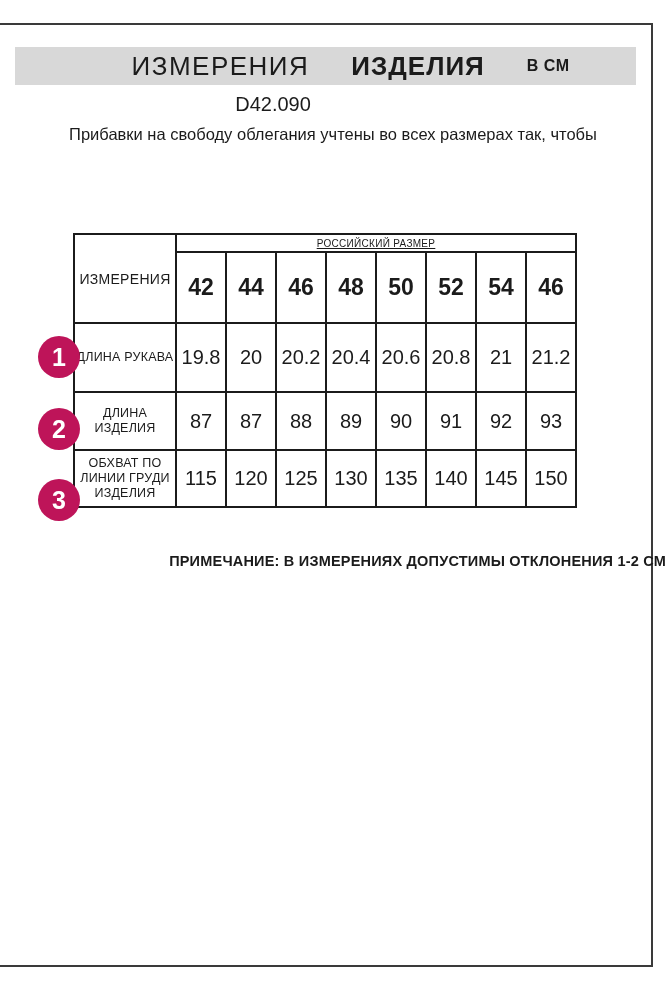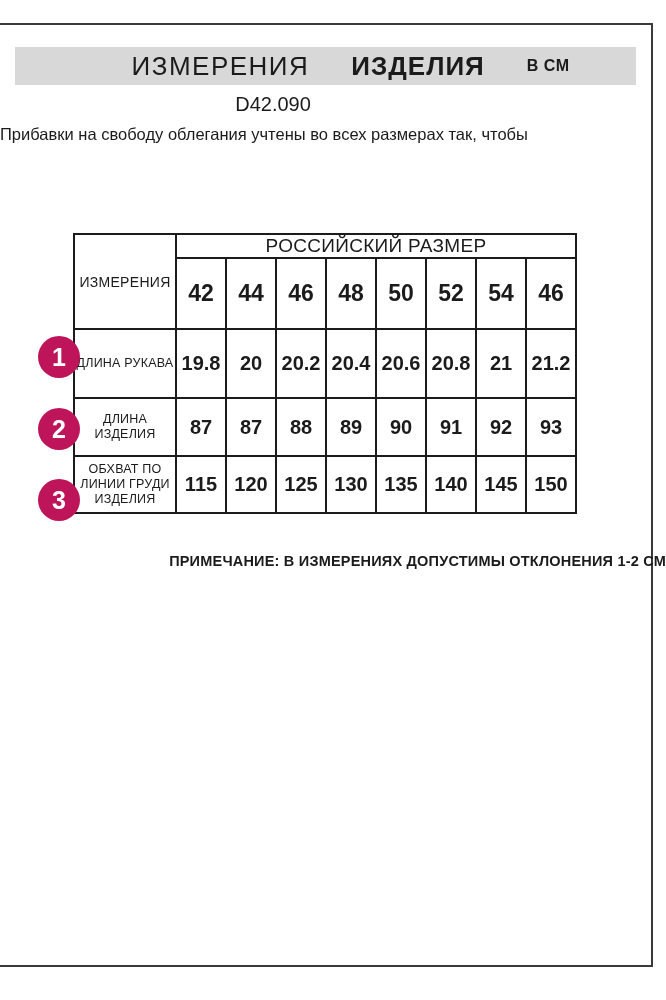--- a/index.html
+++ b/index.html
@@ -21,41 +21,41 @@
   }
   .t-main  { font-size:26px; font-weight:400; letter-spacing:1.5px; }
   .t-bold  { font-size:26px; font-weight:700; letter-spacing:1px; }
   .t-unit  { font-size:16px; font-weight:700; letter-spacing:0.5px; }
   .code {
     position:absolute; top:93px; left:0; width:546px;
     text-align:center; font-size:20px; font-weight:400;
   }
   .intro {
     position:absolute; top:124px; left:0; width:666px;
-    text-align:left; font-size:16.5px; line-height:21.5px;
+    text-align:center; font-size:16.5px; line-height:21.5px;
   }
   table.size-table {
     position:absolute; left:73px; top:233px;
     border-collapse:collapse; table-layout:fixed;
   }
   table.size-table th, table.size-table td {
     border:2px solid var(--tb,#1b1b1b);
     text-align:center; vertical-align:middle; padding:0;
     background:#ffffff;
   }
   col.c-label { width:102px; }
   col.c-size  { width:50px;  }
-  th.group  { height:16px; font-size:19px; font-weight:400; letter-spacing:0.3px; }
+  th.group  { height:16px; font-size:10px; font-weight:400; letter-spacing:0.3px;text-decoration:underline; }
   th.corner { font-size:14px; font-weight:400; letter-spacing:0.3px; }
   tr.sizes th { height:69px; font-size:23px; font-weight:700; }
   tbody th.rowlabel {
     font-size:12.5px; font-weight:400; line-height:15px;
     white-space:pre-line; letter-spacing:0.2px;
   }
-  tbody td { font-size:20px; font-weight:700; }
+  tbody td { font-size:20px; font-weight:400; }
   .badge {
     position:absolute; left:38px; width:42px; height:42px; border-radius:50%;
     background:var(--badge,#be1459); color:#ffffff;
     display:flex; align-items:center; justify-content:center;
     font-size:25px; font-weight:700; z-index:2;
   }
   .badge-1 { top:336px; }
   .badge-2 { top:408px; }
   .badge-3 { top:479px; }
   .note {

